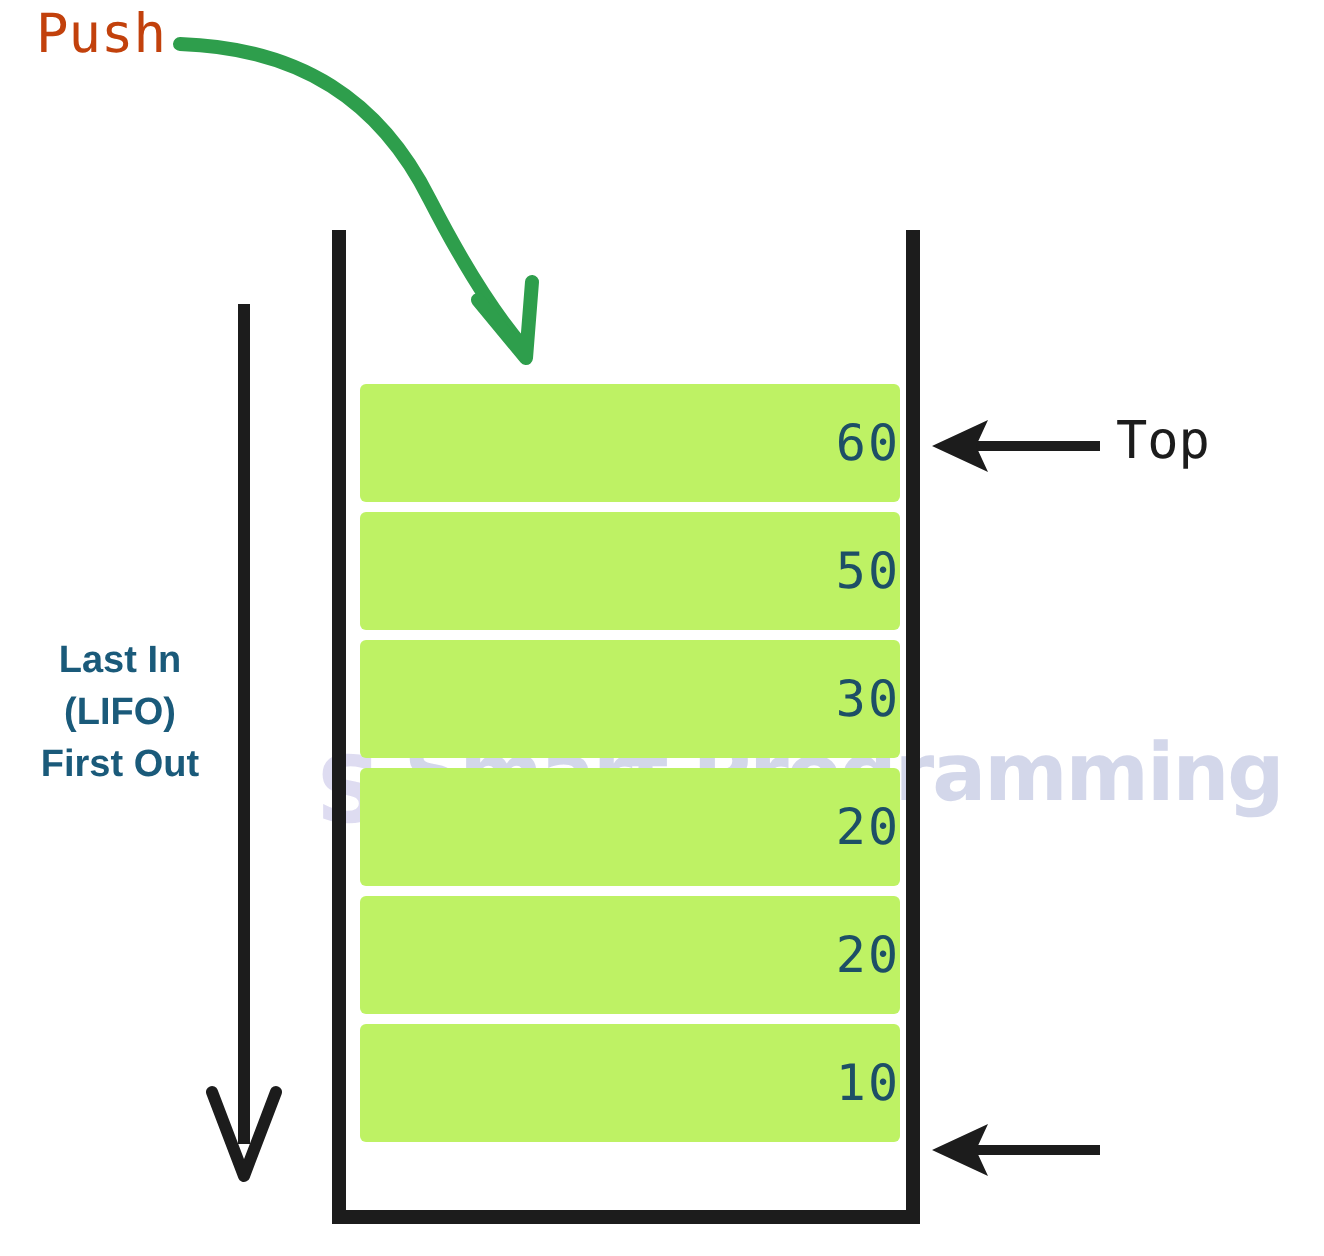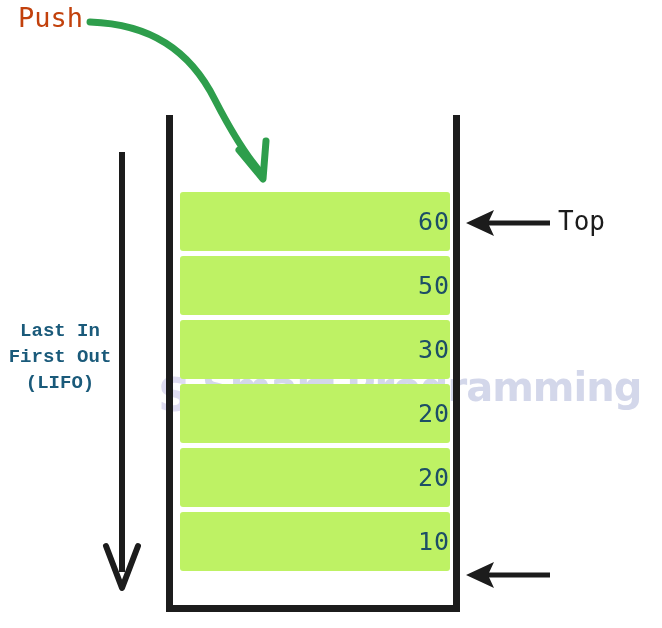--- a/index.html
+++ b/index.html
@@ -133,21 +133,21 @@
     height: 450px;
     z-index: 5;
   }
   #lifo-text {
     position: absolute;
     left: 4px;
     top: 318px;
     width: 112px;
     text-align: center;
     color: #1a5a7a;
-    font-family: Liberation Mono, monospace;
+    font-family: Liberation Sans, sans-serif;
     font-size: 19px;
     font-weight: bold;
     line-height: 26px;
     z-index: 5;
   }
   #lifo-text div { white-space: nowrap; }
 
   
   .callout {
     position: absolute;
@@ -210,22 +210,22 @@
     <path d="M 169 150 L 193 179 L 196 141" fill="none" stroke="#2e9e4c" stroke-width="7" stroke-linecap="round" stroke-linejoin="round"></path>
   </svg>
 
   <svg id="lifo-arrow" viewBox="0 0 46 450">
     <line x1="22" y1="4" x2="22" y2="424" stroke="#1c1c1c" stroke-width="6"></line>
     <path d="M 6 398 L 22 440 L 38 398" fill="none" stroke="#1c1c1c" stroke-width="6" stroke-linecap="round" stroke-linejoin="round"></path>
   </svg>
 
   <div id="lifo-text">
     <div>Last In</div>
+    <div>(LIFO)</div>
     <div>First Out</div>
-    <div>(LIFO)</div>
   </div>
 
   <div class="callout" id="callout-top">
     <svg width="92" height="34" viewBox="0 0 92 34">
       <line x1="20" y1="17" x2="86" y2="17" stroke="#1c1c1c" stroke-width="5"></line>
       <path d="M 2 17 L 30 4 L 24 17 L 30 30 Z" fill="#1c1c1c"></path>
     </svg>
     <span class="callout-label">Top</span>
   </div>
 

